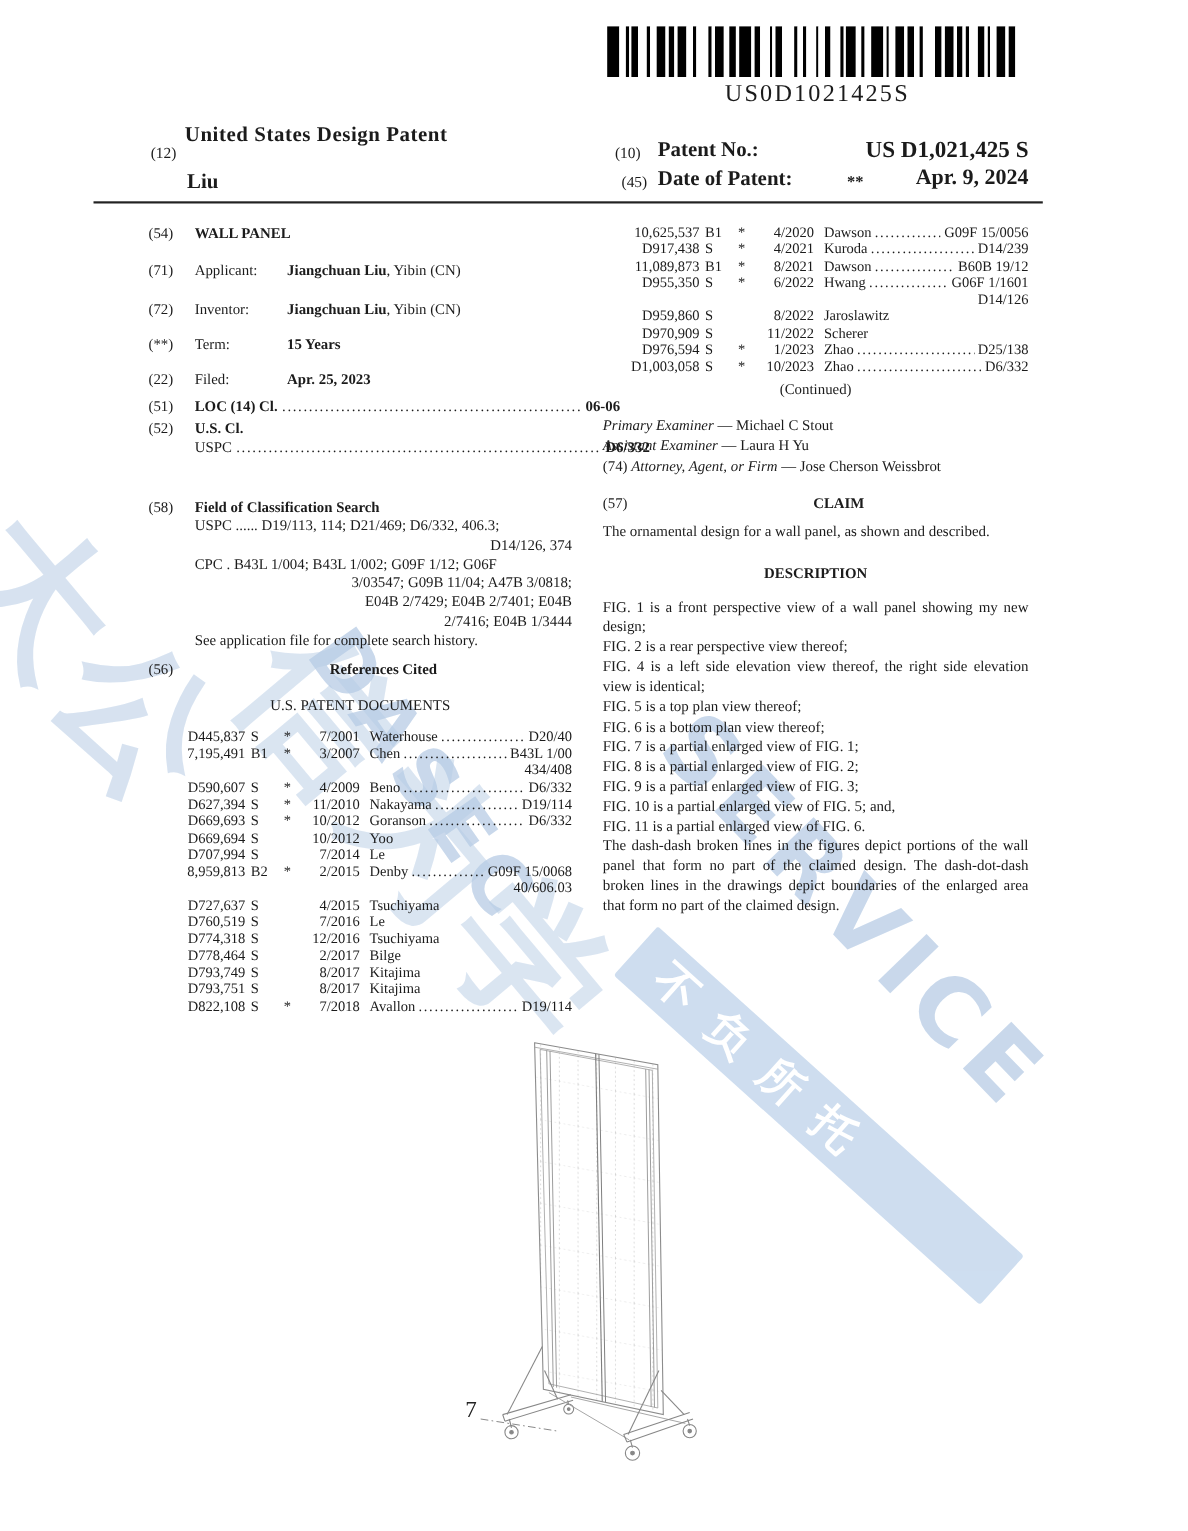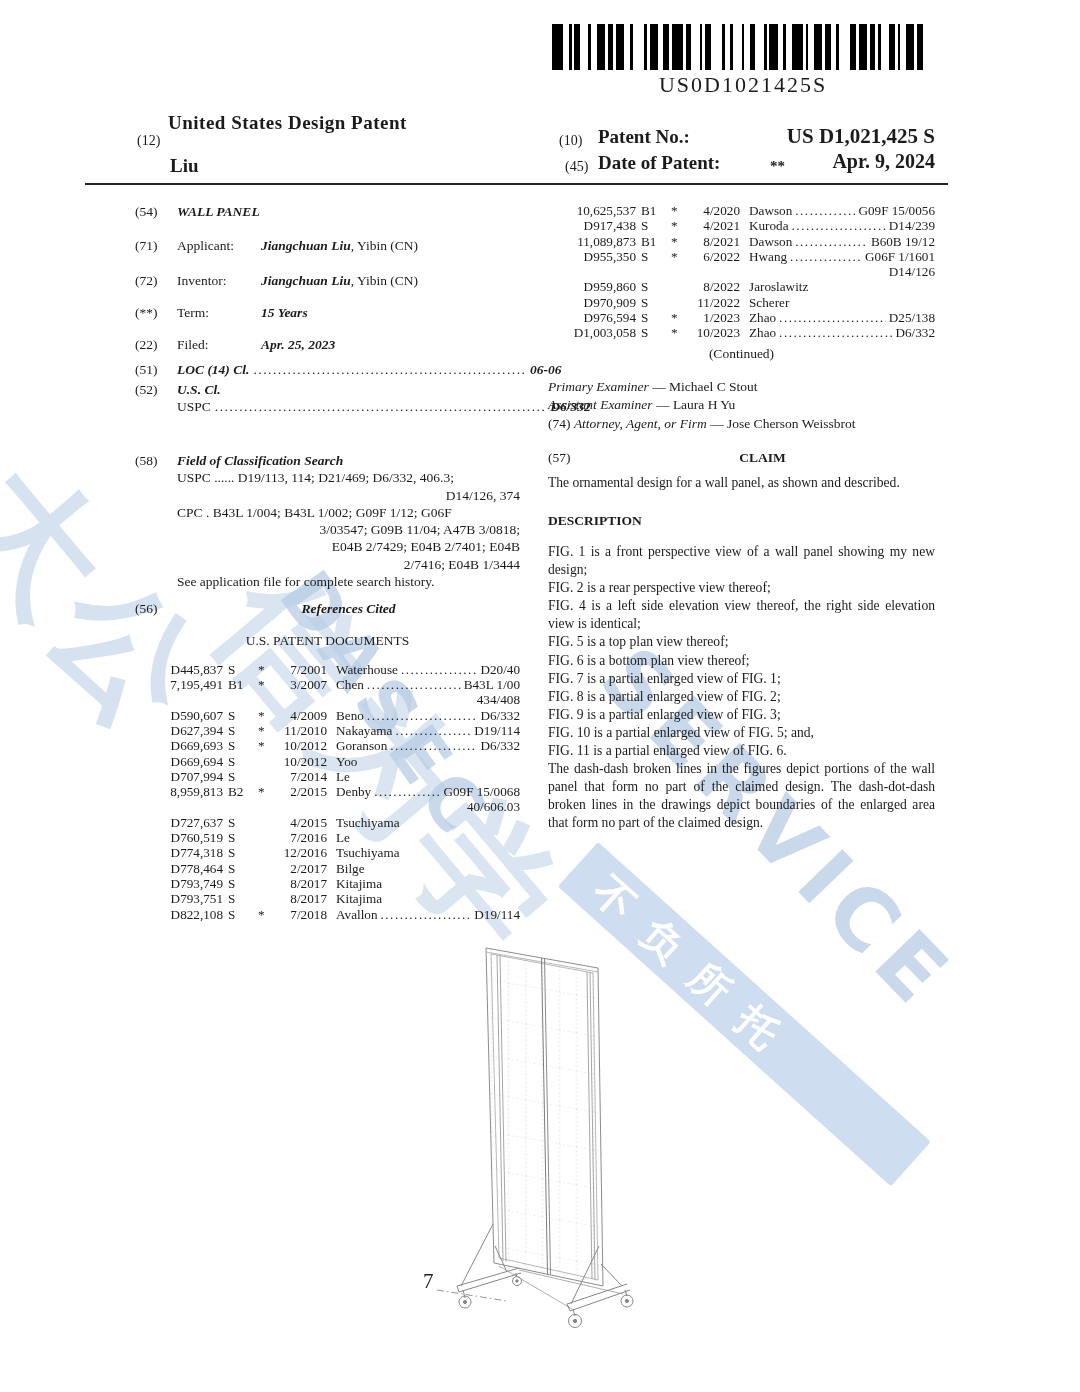--- a/index.html
+++ b/index.html
@@ -42,21 +42,21 @@
   .h-dpvalue{position:absolute;right:145px;top:150px;font-size:20px;font-weight:bold;}
   .h-rule{position:absolute;left:85px;top:183px;width:863px;height:2px;background:#222;}
   
   .col{position:absolute;top:203px;font-size:13.5px;line-height:1.28;}
   .col-left{left:135px;width:385px;}
   .col-right{left:548px;width:387px;}
   .frow{display:flex;margin-bottom:15px;}
   .ftag{flex:none;width:42px;}
   .fbody{flex:1;}
   .flabel{display:inline-block;width:84px;}
-  .b{font-weight:bold;font-style:italic;}
+  .b{font-weight:bold;}
   .i{font-style:italic;}
   .lead-row{display:flex;align-items:baseline;justify-content:center;}
   .lead{flex:1;overflow:hidden;white-space:nowrap;margin:0 4px;}
   .lead::after{content:"....................................................................";letter-spacing:1.5px;}
   .rt{text-align:right;}
   .ctr{text-align:center;}
   .mb2{margin-bottom:2px;} .mb8{margin-bottom:8px;} .mb10{margin-bottom:10px;margin-top:37px;}
   .mb13{margin-bottom:13px;} .mb14{margin-bottom:14px;} .mb17{margin-bottom:17px;}
   
   .rrow{display:flex;line-height:15.3px;font-size:13.2px;align-items:baseline;}
@@ -66,21 +66,21 @@
   .rdate{flex:none;width:56px;text-align:right;}
   .rname{padding-left:9px;white-space:nowrap;}
   .rlead{flex:1;overflow:hidden;white-space:nowrap;margin:0 3px;}
   .rlead::after{content:"..........................................................";letter-spacing:1.5px;}
   .rcls{white-space:nowrap;}
   .rcont{line-height:15.3px;font-size:13.2px;text-align:right;}
   .continued{margin-top:4px;margin-bottom:16px;text-align:center;}
   .exline{line-height:18.5px;}
   .claim-head{display:flex;margin-top:16px;margin-bottom:7px;}
   .claim-title{flex:1;text-align:center;font-weight:bold;}
-  .sec-title{text-align:left;font-weight:bold;margin-top:20px;margin-bottom:14px;}
+  .sec-title{text-align:center;font-weight:bold;margin-top:20px;margin-bottom:14px;}
   .desc-line{text-align:justify;font-size:13.6px;line-height:1.33;}
   .closing{margin-top:26px;text-align:center;font-weight:bold;font-size:14.5px;}
   
   .figure-wrap{position:absolute;left:415px;top:928px;width:295px;height:440px;}
 </style>
 </head>
 <body>
 
 <div class="wm-layer">
   <div class="wm wm-cjk1">大公</div>

